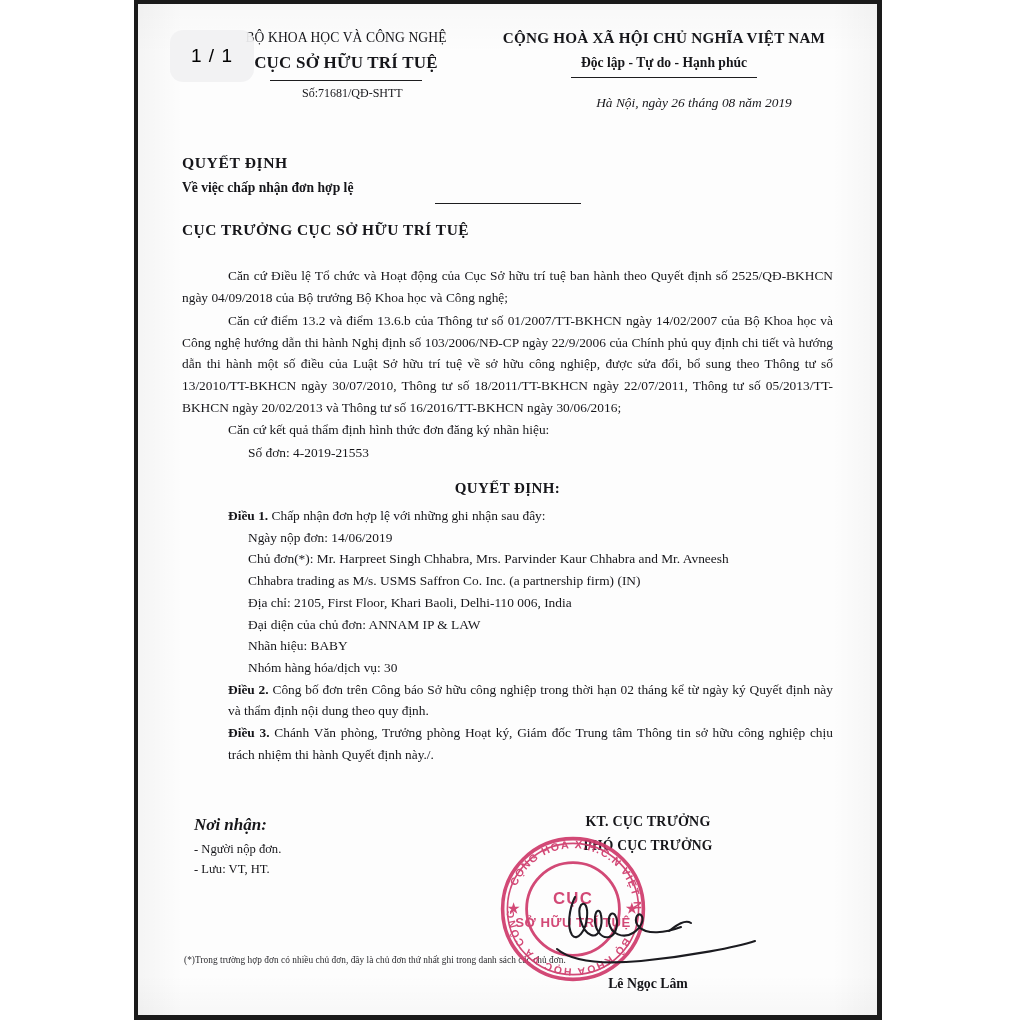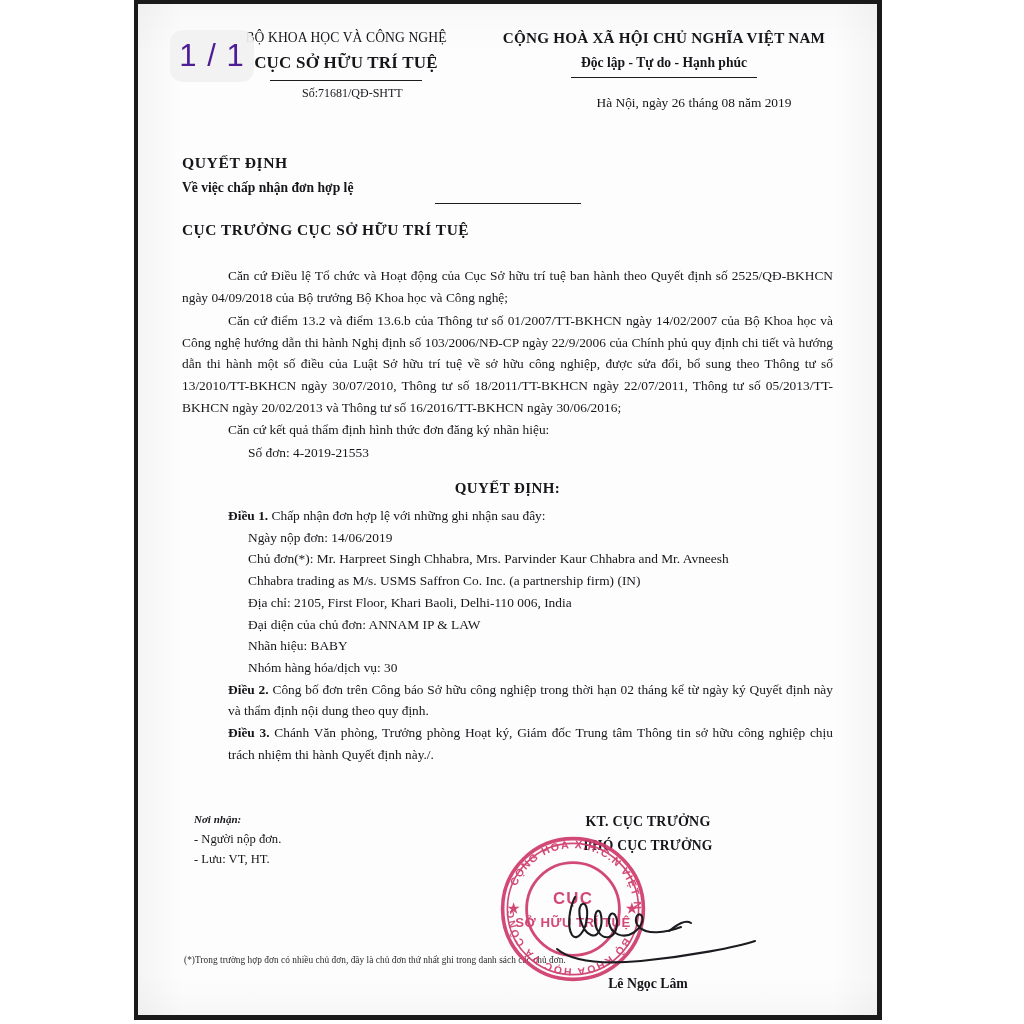--- a/index.html
+++ b/index.html
@@ -101,20 +101,21 @@
     margin-top: 1px;
     white-space: nowrap;
   }
 
   .so-line {
     margin-top: 3px;
     padding-left: 120px;
     font-size: 12px;
   }
   .date-line {
+    font-style: italic;
     font-size: 13.4px;
     text-align: center;
     width: 330px;
     position: absolute;
     right: 18px;
     top: 88px;
   }
 
   
   .title-block {
@@ -174,21 +175,21 @@
     padding: 0 20px 0 12px;
   }
   .noinhan {
     font-size: 12.6px;
     line-height: 1.6;
     width: 280px;
   }
   .noinhan-title {
     font-style: italic;
     font-weight: bold;
-    font-size: 11px;
+    font-size: 17px;
   }
   .sig-right {
     position: relative;
     width: 330px;
     text-align: center;
   }
   .sig-title1 {
     font-weight: bold;
     font-size: 14px;
     letter-spacing: 0.2px;
@@ -240,22 +241,22 @@
     left: 170px;
     top: 30px;
     width: 84px;
     height: 52px;
     background: rgba(241,241,242,0.93);
     border-radius: 13px;
     display: flex;
     align-items: center;
     justify-content: center;
     font-family: "Liberation Sans", sans-serif;
-    font-size: 31px;
-    color: #4c1d95;
+    font-size: 19px;
+    color: #000000;
     letter-spacing: 1px;
     z-index: 50;
   }
 </style>
 </head>
 <body>
 
 <div id="viewer">
 
   <div id="page-frame">

